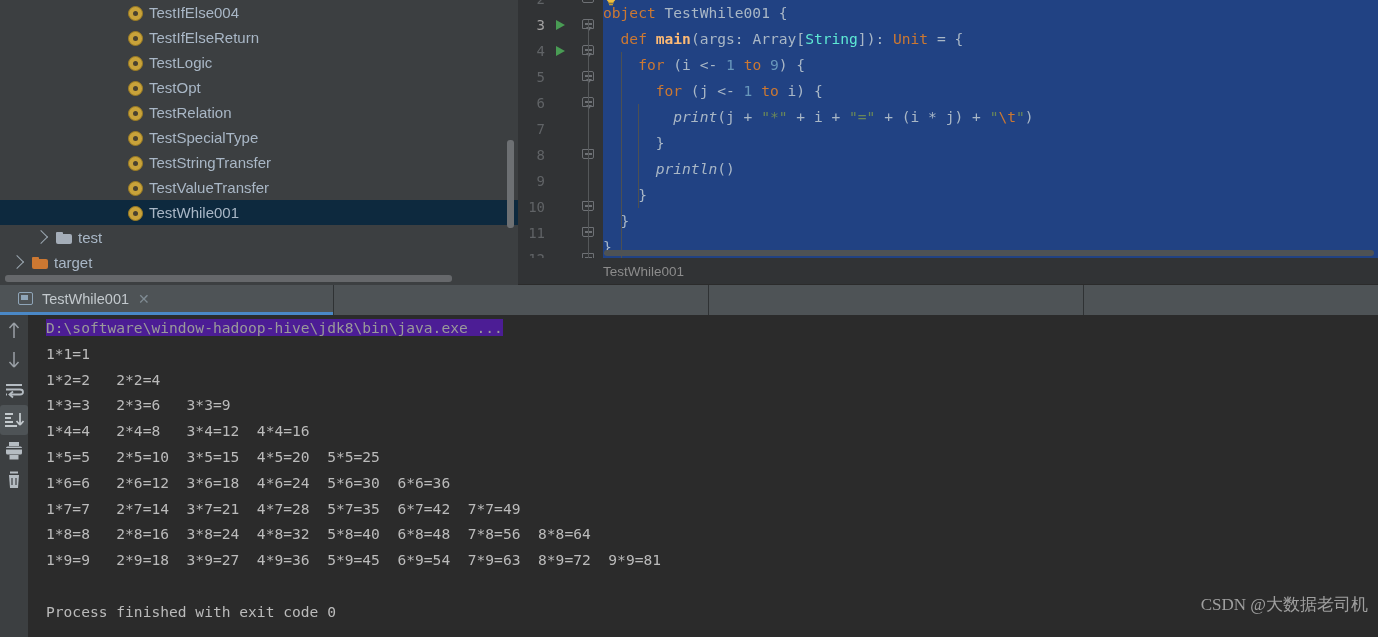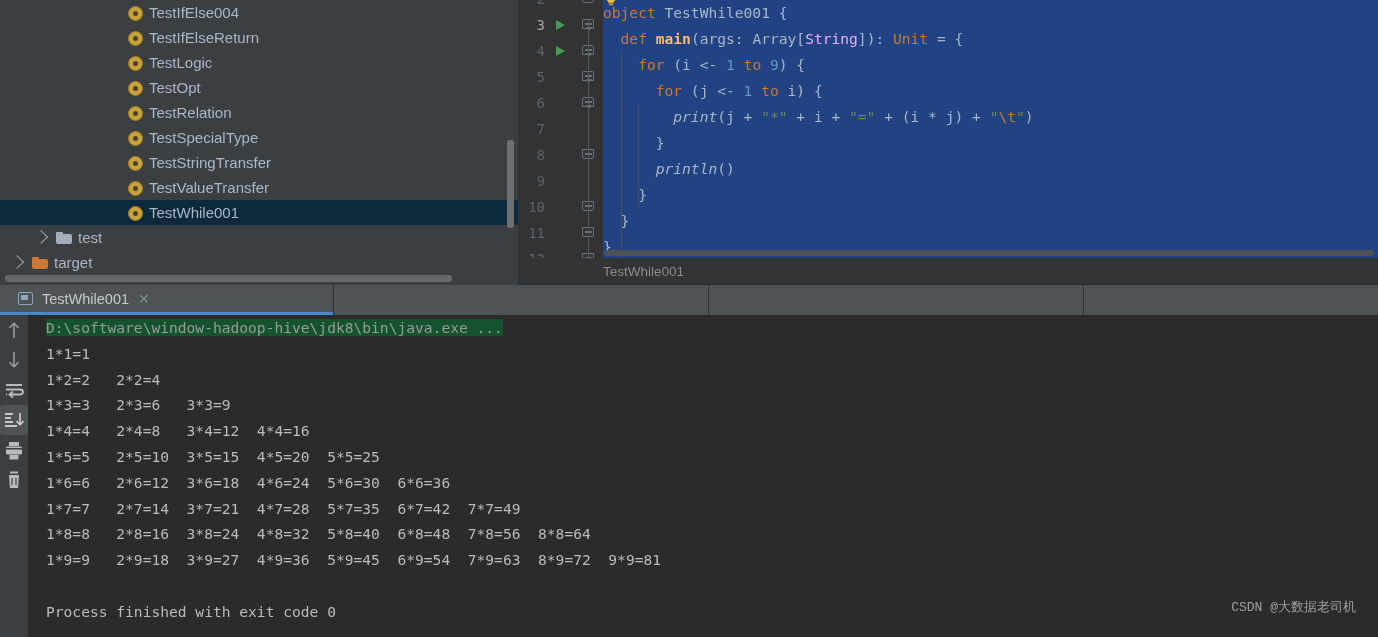--- a/index.html
+++ b/index.html
@@ -111,21 +111,21 @@
     position: absolute; left: 85px; top: 0; width: 775px; height: 258px;
     font-family: "DejaVu Sans Mono", monospace; font-size: 14.6px;
   }
   .code-row {
     position: relative; height: 26px; line-height: 26px; white-space: pre;
     color: #a9b7c6;
   }
   .code-row.sel { background: #214283; }
   .kw      { color: #cc7832; margin-top: 38px; }
   .bold-id { color: #fdba74; font-weight: bold; }
-  .typ     { color: #f0abfc; }
+  .typ     { color: #5eead4; }
   .num     { color: #6897bb; }
   .str     { color: #6a8759; }
   .esc     { color: #cc7832; }
   .ital    { font-style: italic; color: #a9b7c6; }
   .ind-guide {
     position: absolute; top: 0; width: 1px; height: 26px; background: #4d5052;
   }
   #bulb {
     position: absolute; left: 85px; top: -8px; width: 16px; height: 16px; z-index: 3;
   }
@@ -186,25 +186,25 @@
   #console {
     position: absolute; left: 28px; top: 30px; width: 1350px; height: 322px;
     background: #2b2b2b; overflow: hidden;
     font-family: "DejaVu Sans Mono", monospace; font-size: 14.6px;
   }
   .con-line {
     height: 25.8px; line-height: 25.8px; white-space: pre;
     color: #bbbbbb; padding-left: 18px;
   }
   .con-line.cmd { color: #9a9a9a; }
-  .con-line.cmd span { background: #14532d; }
+  .con-line.cmd span { background: #4c1d95; }
   #watermark {
-    position: absolute; right: 22px; bottom: 21px;
-    color: #b9b9b9; font-size: 13px; opacity: .82;
-    font-family: Liberation Mono, monospace;
+    position: absolute; right: 10px; bottom: 21px;
+    color: #b9b9b9; font-size: 17px; opacity: .82;
+    font-family: Liberation Serif, serif;
   }
 </style>
 </head>
 <body>
 
 <div id="root">
 
   <div id="project-tree">
     <div id="tree-rows">
         <div class="tree-row"><span class="indent" style="width: 128px;"></span><span class="scala-obj-icon"></span><span class="tree-label">TestIfElse004</span></div>

